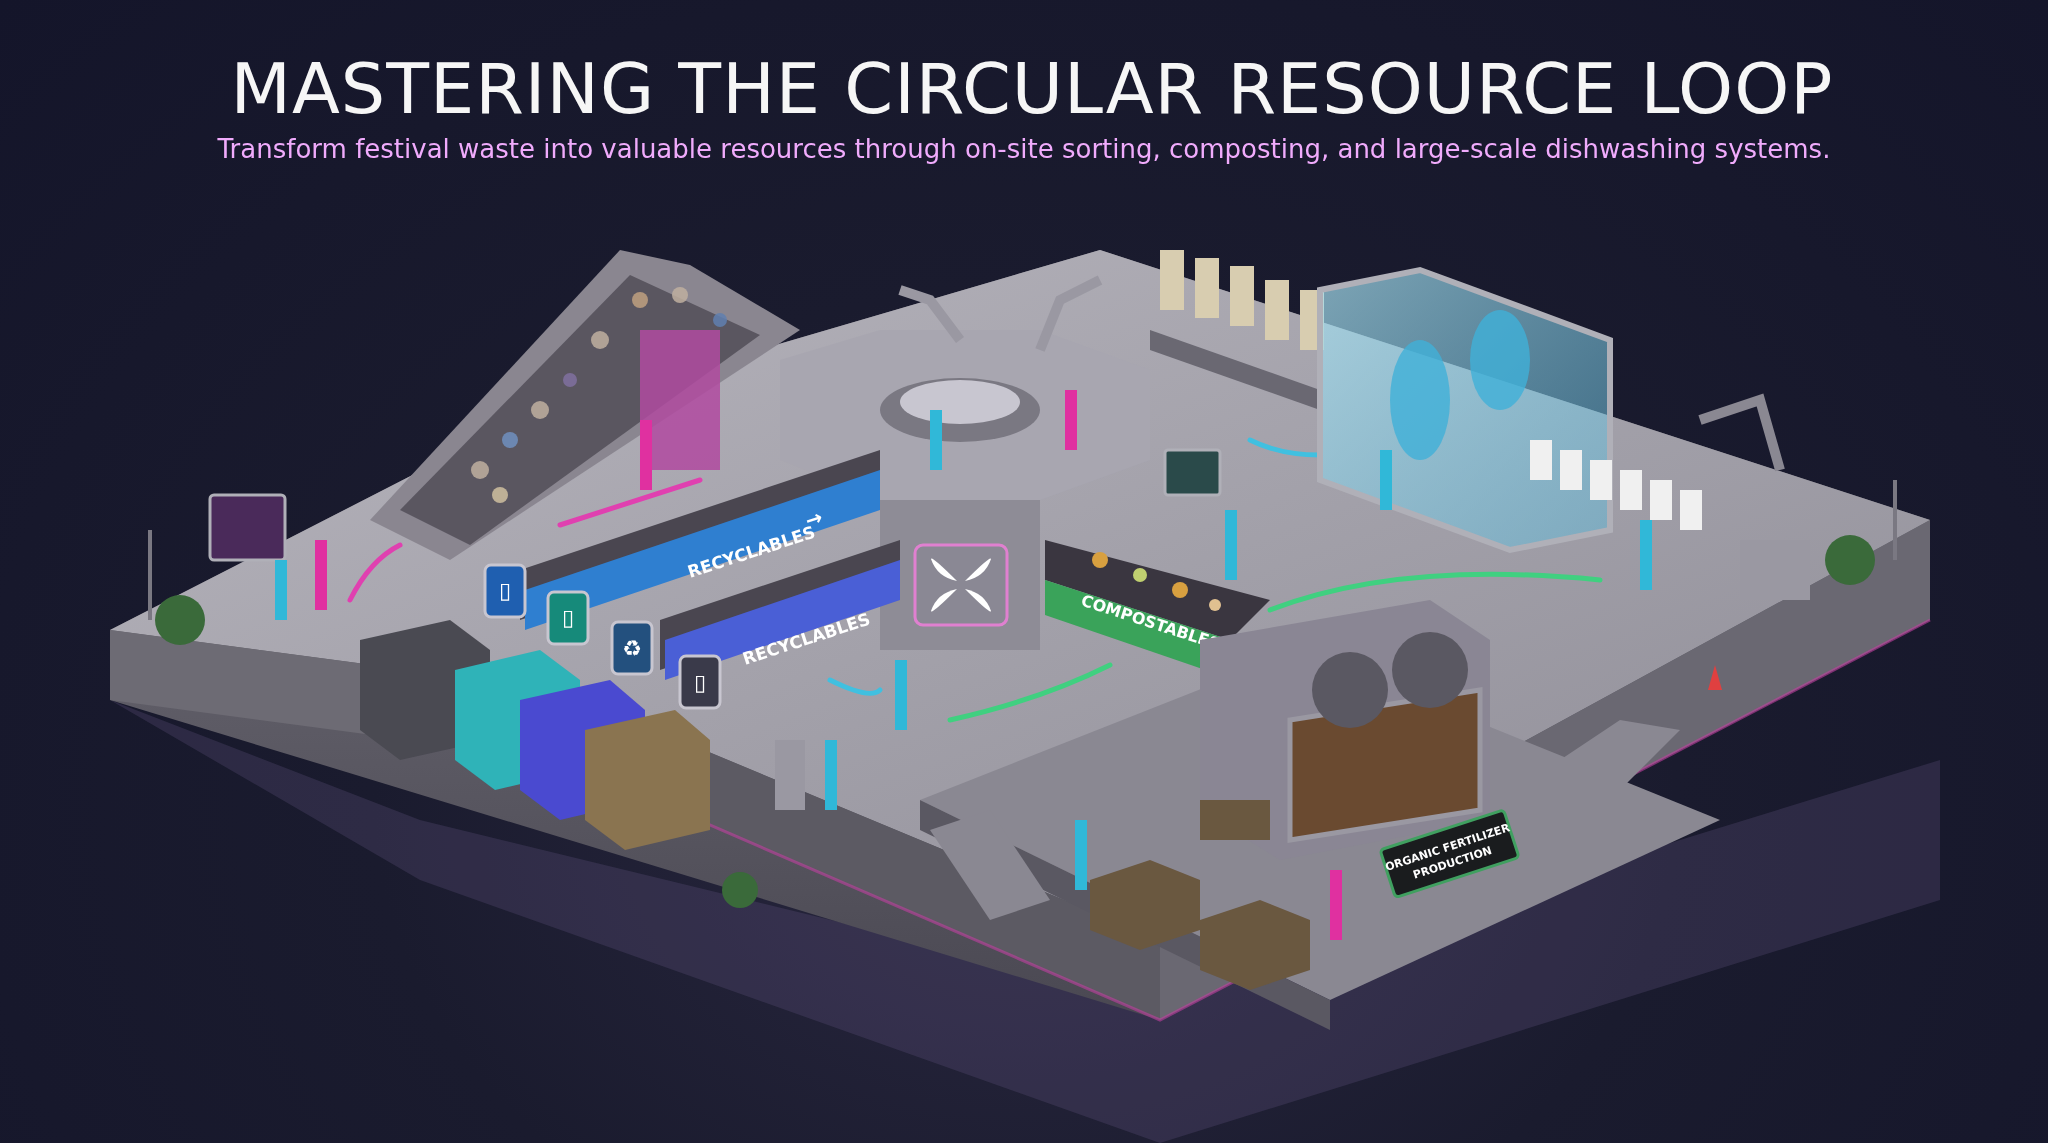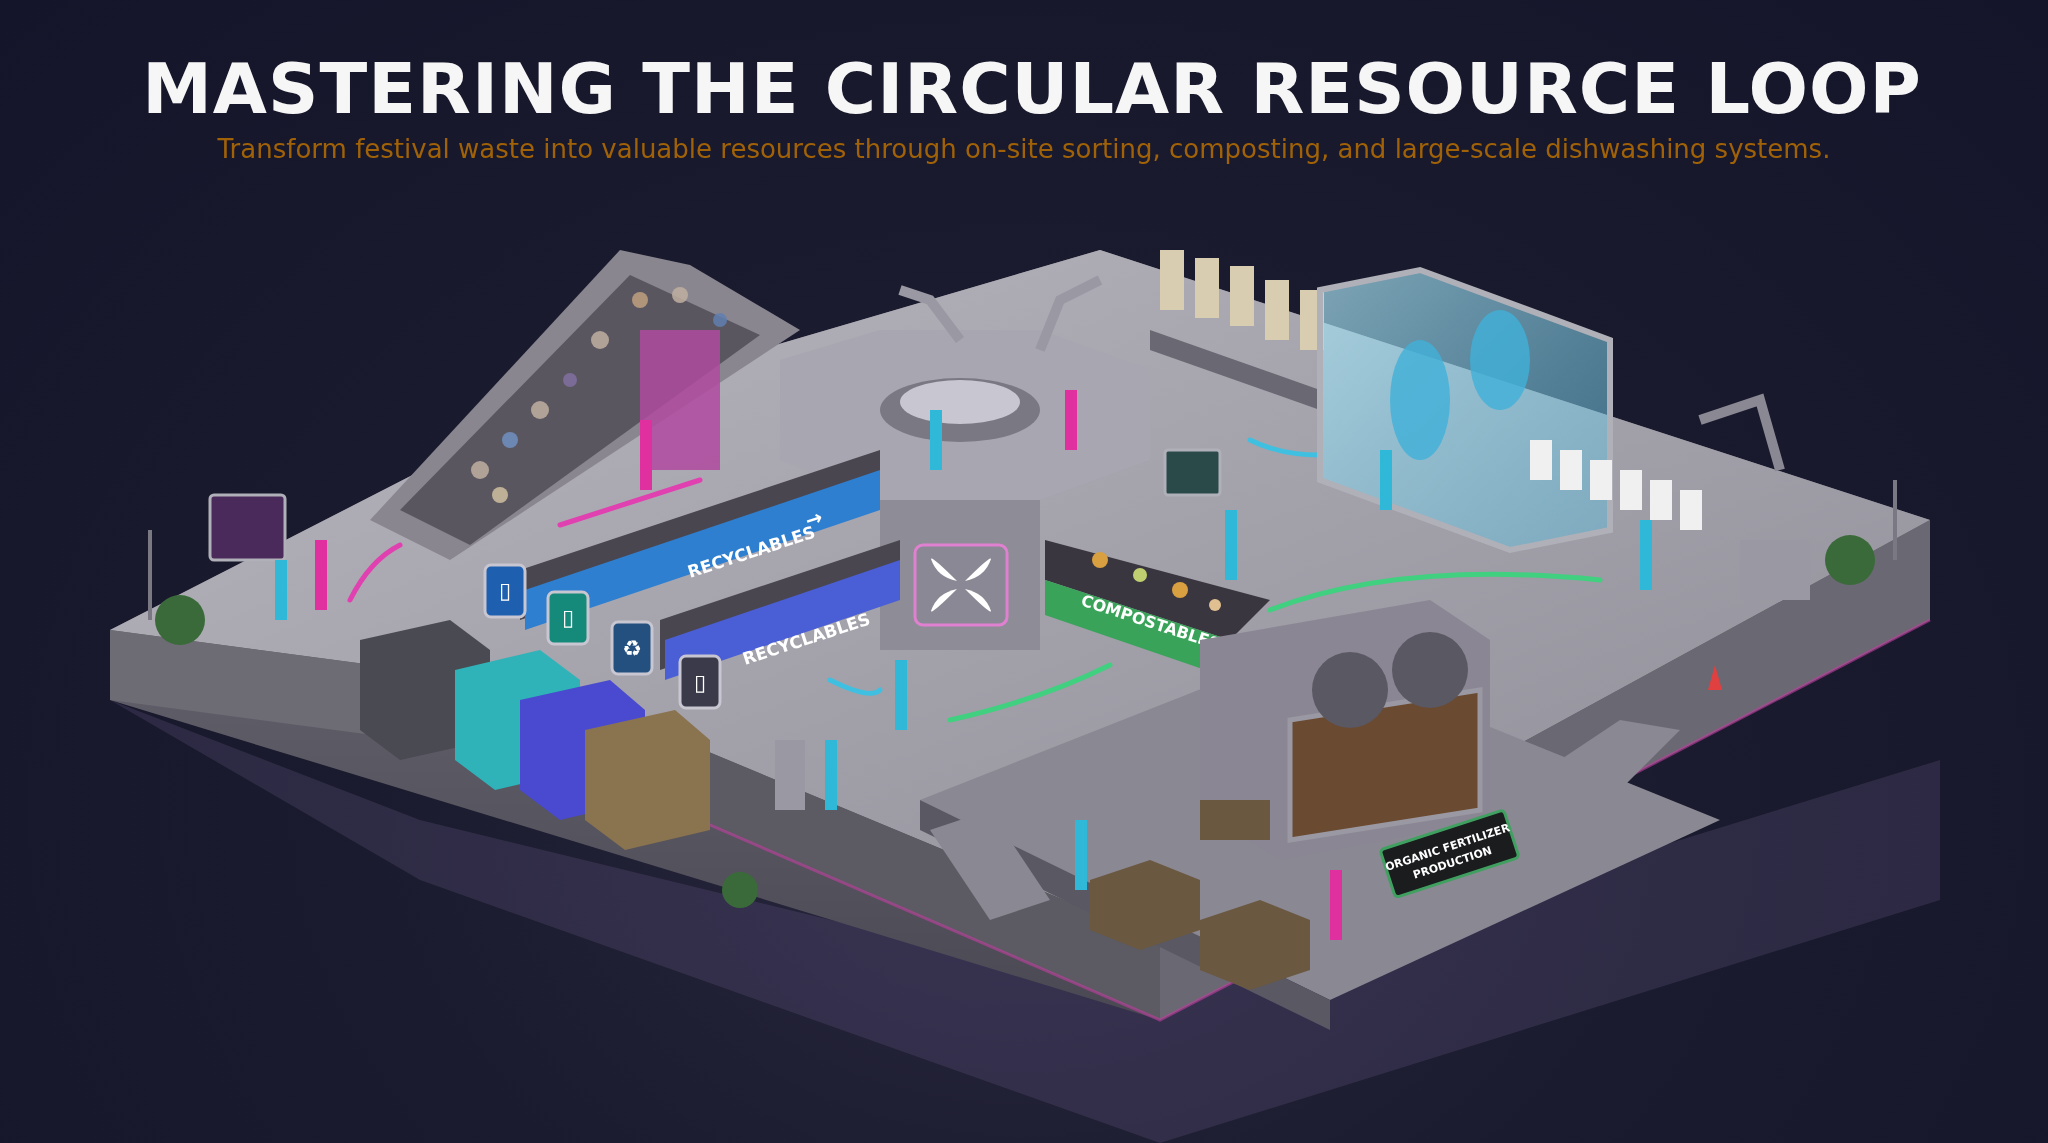--- a/index.html
+++ b/index.html
@@ -1,19 +1,19 @@
 <!DOCTYPE html>
 <html><head>
 <meta charset="utf-8">
 <style>
   html,body{margin:0;padding:0;}
   body{width:2048px;height:1143px;overflow:hidden;background:#15172a;font-family:"Liberation Sans",sans-serif;position:relative;}
   .bg{position:absolute;inset:0;background:radial-gradient(ellipse at 50% 70%,#2a2840 0%,#1a1b2e 45%,#14152a 100%);}
-  .title{position:absolute;left:16px;right:0;top:48px;text-align:center;color:#f6f6f6;font-weight:700;font-size:70px;letter-spacing:1px;font-family:"DejaVu Sans",sans-serif;}
-  .subtitle{position:absolute;left:0;right:0;top:134px;text-align:center;color:#a16207;font-size:26px;font-family:"DejaVu Sans",sans-serif;}
+  .title{position:absolute;left:16px;right:0;top:48px;text-align:center;color:#f6f6f6;font-weight:400;font-size:70px;letter-spacing:1px;font-family:"DejaVu Sans",sans-serif;}
+  .subtitle{position:absolute;left:0;right:0;top:134px;text-align:center;color:#f0abfc;font-size:26px;font-family:"DejaVu Sans",sans-serif;}
   svg.scene{position:absolute;left:0;top:0;}
   .lbl{font-family:"DejaVu Sans",sans-serif;font-weight:700;fill:#fff;}
 </style>
 </head>
 <body>
 
 <div class="bg"></div>
 
 <div class="title">MASTERING THE CIRCULAR RESOURCE LOOP</div>
 <div class="subtitle">Transform festival waste into valuable resources through on-site sorting, composting, and large-scale dishwashing systems.</div>

